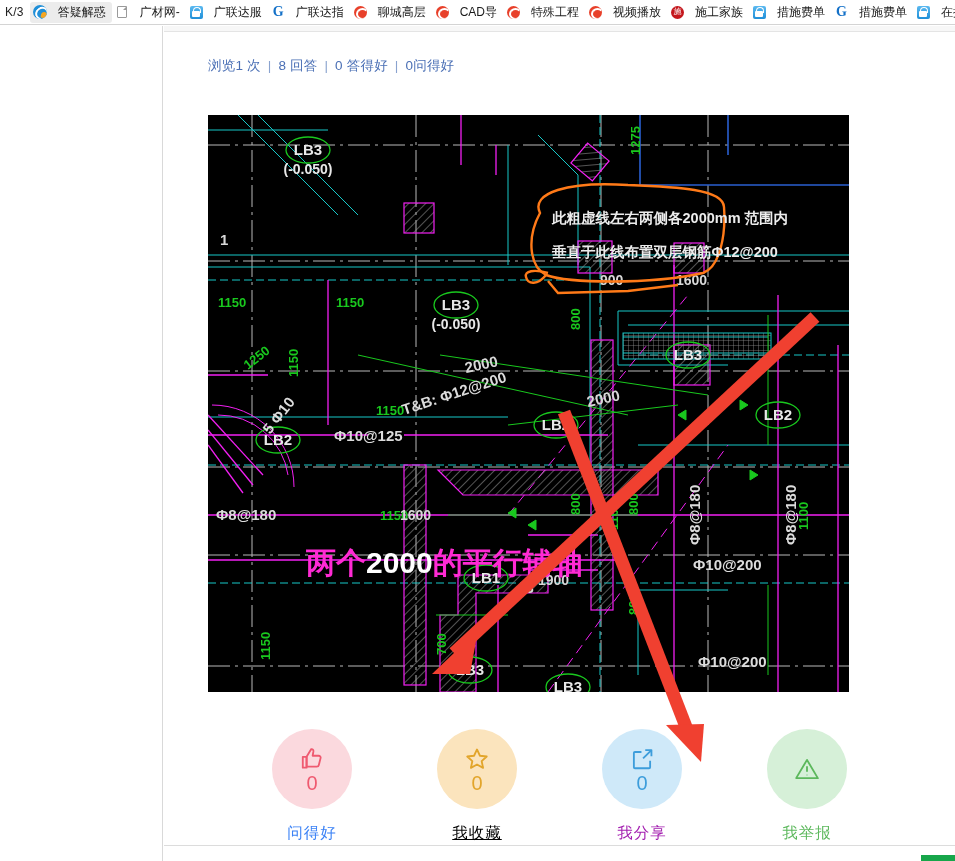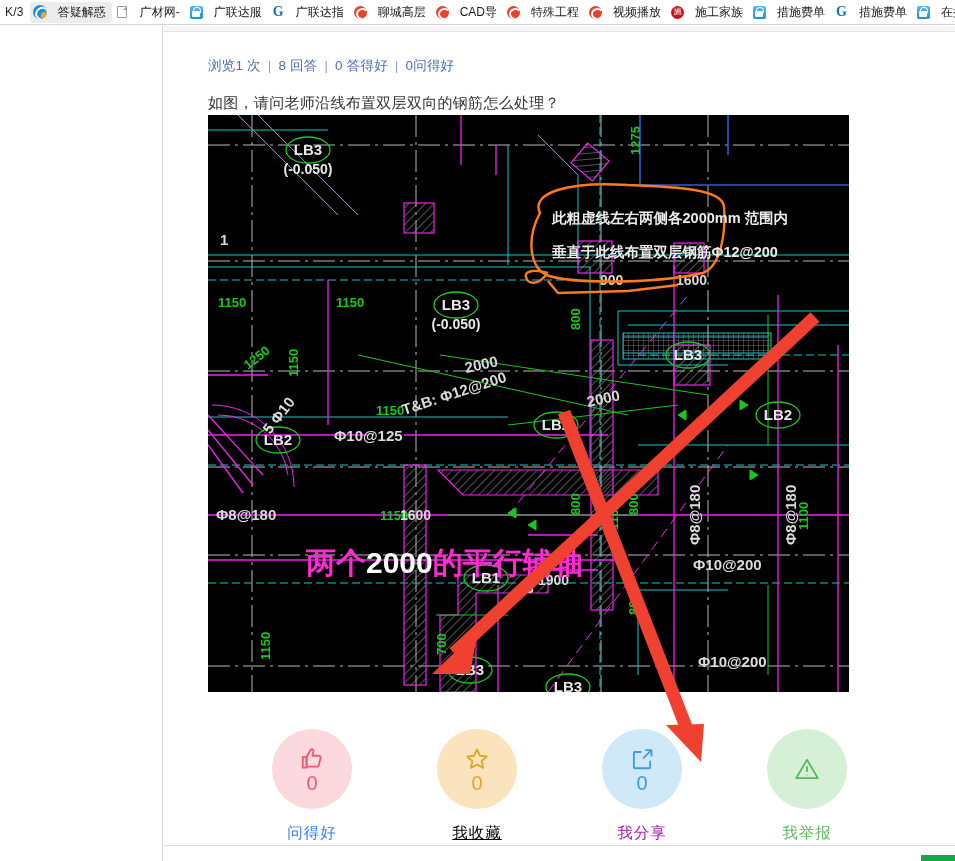--- a/index.html
+++ b/index.html
@@ -272,21 +272,20 @@
   <div id="meta-row">
     <span>浏览1 次</span>
     <span class="sep">|</span>
     <span>8 回答</span>
     <span class="sep">|</span>
     <span>0 答得好</span>
     <span class="sep">|</span>
     <span>0问得好</span>
   </div>
 
-  <div id="question-title">如图，请问老师沿线布置双层双向的钢筋怎么处理？</div>
 
   <div id="cad-figure">
     <svg id="cad-svg" viewBox="0 0 641 577" xmlns="http://www.w3.org/2000/svg">
       <rect x="0" y="0" width="641" height="577" fill="#000"></rect>
 
       <g stroke="#b9b9b9" stroke-width="1" fill="none" stroke-dasharray="22 5 3 5">
         <line x1="0" y1="30" x2="641" y2="30"></line>
         <line x1="0" y1="146" x2="641" y2="146"></line>
         <line x1="0" y1="256" x2="641" y2="256"></line>
         <line x1="0" y1="352" x2="641" y2="352"></line>

